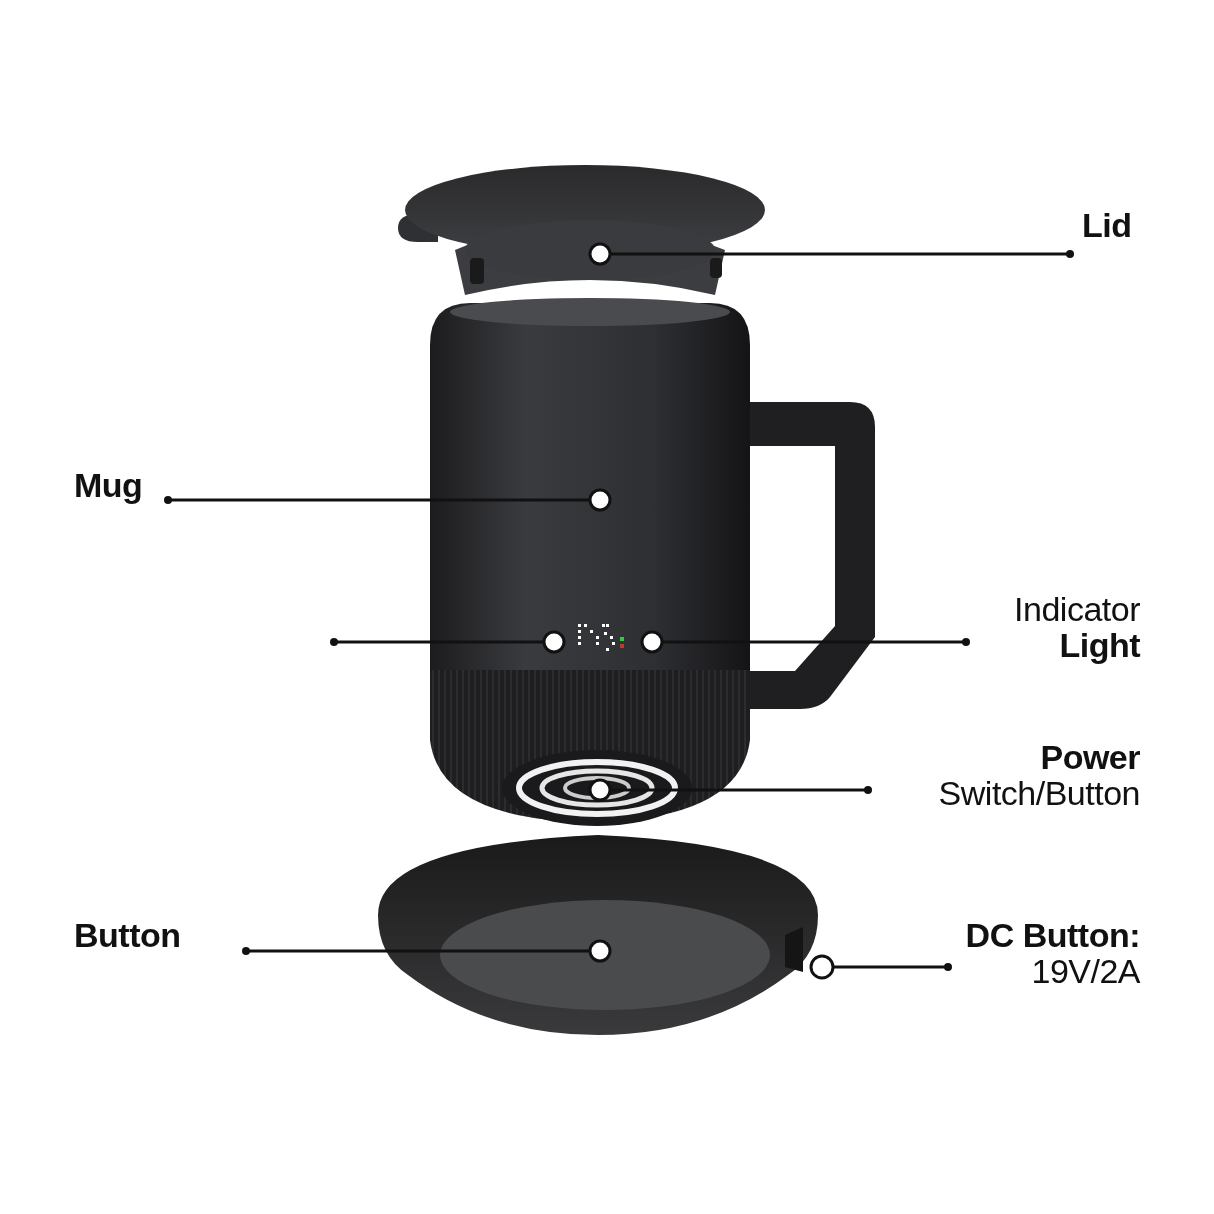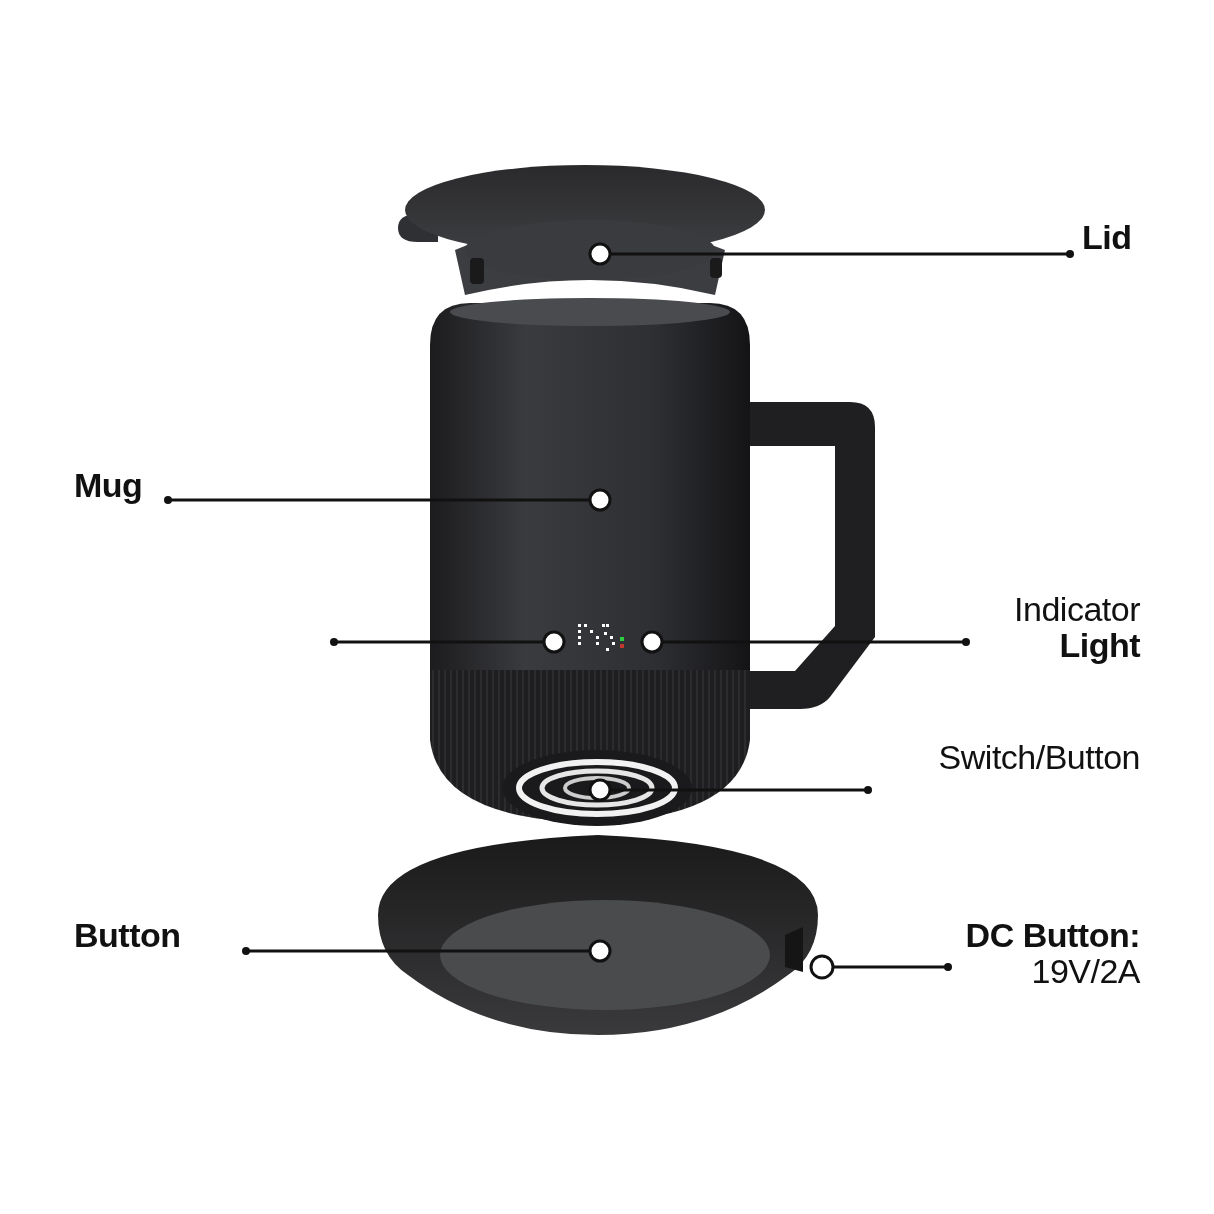--- a/index.html
+++ b/index.html
@@ -106,33 +106,34 @@
     <circle cx="600" cy="254" r="10"></circle>
     <circle cx="600" cy="500" r="10"></circle>
     <circle cx="554" cy="642" r="10"></circle>
     <circle cx="652" cy="642" r="10"></circle>
     <circle cx="600" cy="790" r="10"></circle>
     <circle cx="600" cy="951" r="10"></circle>
     <circle cx="822" cy="967" r="11"></circle>
   </g>
 </svg>
 
-<div class="label bold" style="left:1082px; top:220px;text-align:right;">Lid</div>
+<div class="label bold" style="left:1082px; top:208px;text-align:right;">Lid</div>
 
 <div class="label bold" style="left:74px; top:468px;">Mug</div>
 
 <div class="label" style="left:74px; top:592px;">
 </div>
 
 <div class="label right" style="right:74px; top:592px;">
   <div class="light">Indicator</div>
   <div class="bold">Light</div>
 </div>
 
 <div class="label right" style="right:74px; top:740px;">
+  <div class="bold">Power</div>
   <div class="light">Switch/Button</div>
 </div>
 
 <div class="label bold" style="left:74px; top:918px;">Button</div>
 
 <div class="label right" style="right:74px; top:918px;">
   <div class="bold">DC Button:</div>
   <div class="light">19V/2A</div>
 </div>
 

